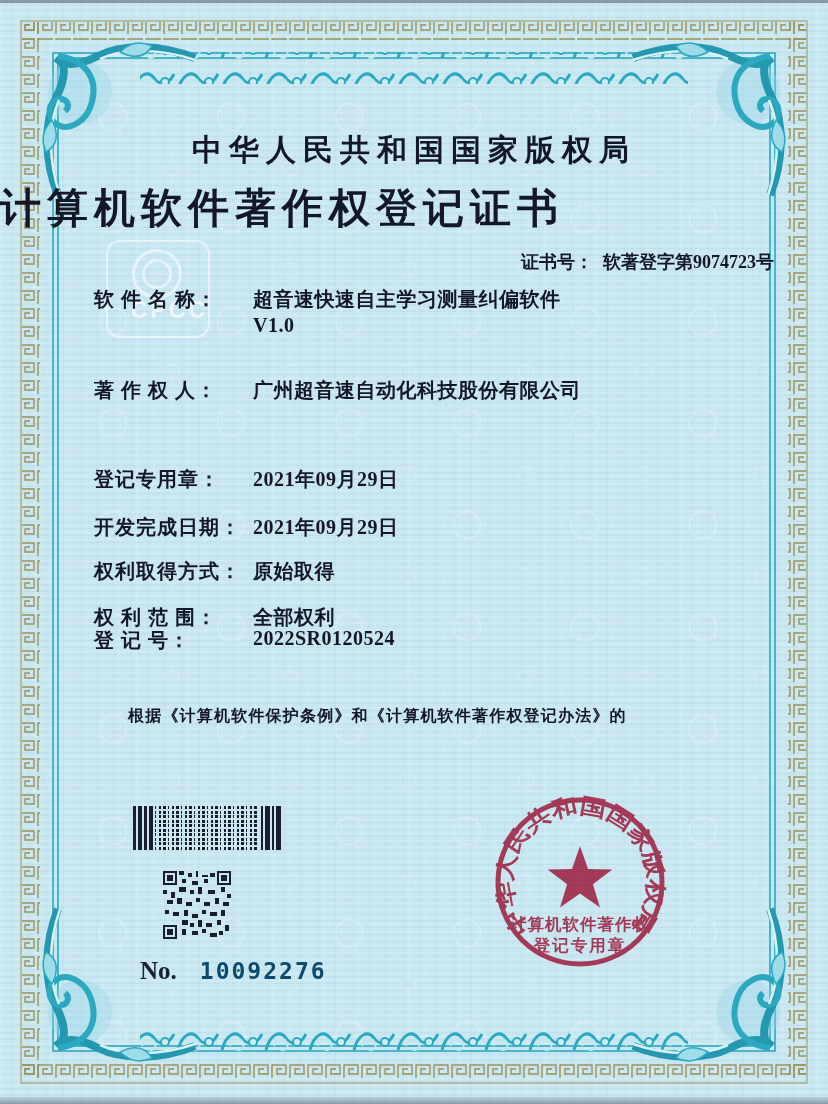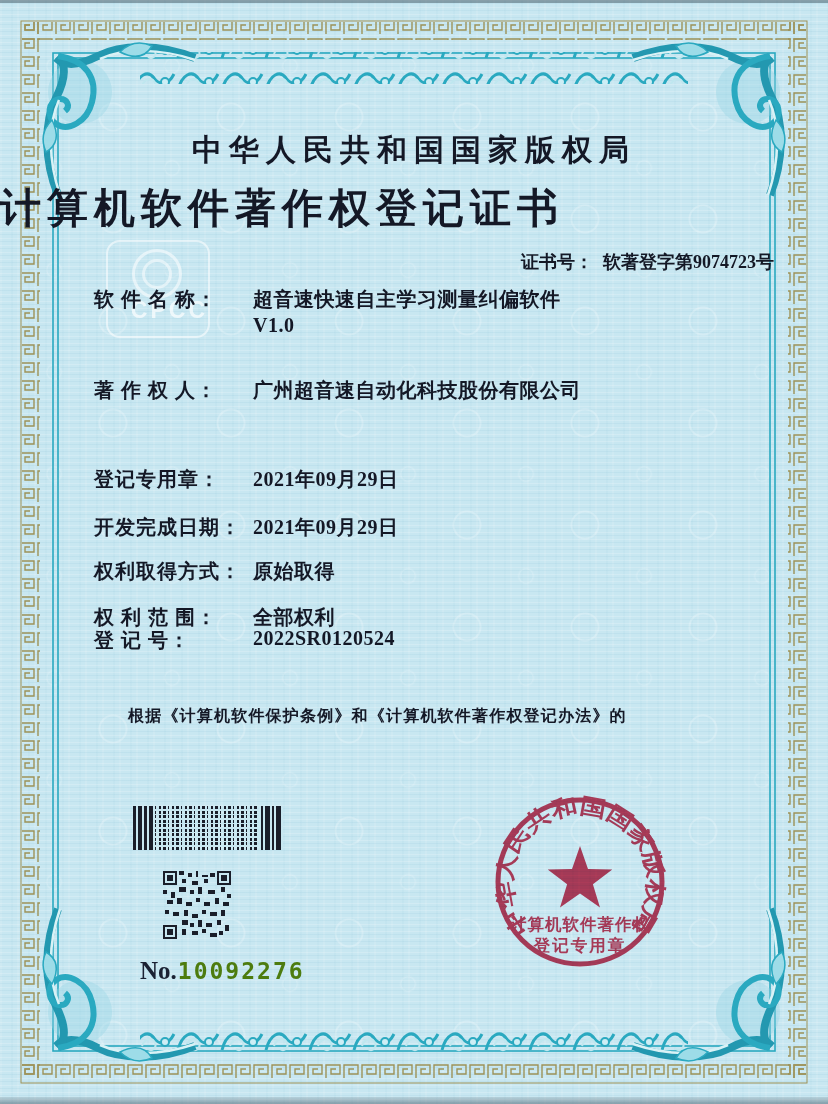--- a/index.html
+++ b/index.html
@@ -49,23 +49,23 @@
       repeating-linear-gradient(90deg, #1a1e2a 0 2px, rgba(0,0,0,0) 2px 4px, #1a1e2a 4px 7px, rgba(0,0,0,0) 7px 9px, #1a1e2a 9px 10px, rgba(0,0,0,0) 10px 13px);
   }
   .barcode::before,.barcode::after{content:"";position:absolute;top:0;bottom:0;}
   .barcode::before{left:0;width:22px;
     background:repeating-linear-gradient(90deg,#1a1e2a 0 3px,#c8e7f1 3px 5px,#1a1e2a 5px 9px,#c8e7f1 9px 11px);}
   .barcode::after{right:0;width:24px;
     background:repeating-linear-gradient(90deg,#c8e7f1 0 2px,#1a1e2a 2px 4px,#c8e7f1 4px 6px,#1a1e2a 6px 11px);}
 
   .qr{left:163px;top:871px;width:68px;height:68px;}
 
-  .serial{left:140px;top:957px;display:flex;align-items:baseline;gap:1px;white-space:nowrap;}
+  .serial{left:140px;top:957px;display:flex;align-items:baseline;gap:23px;white-space:nowrap;}
   .serial .prefix{font-size:25px;font-weight:bold;color:#1a2133;}
-  .serial .num{font-family:"DejaVu Sans Mono","Liberation Mono",monospace;font-size:23px;font-weight:bold;color:#4d7c0f;letter-spacing:2px;}
+  .serial .num{font-family:"DejaVu Sans Mono","Liberation Mono",monospace;font-size:23px;font-weight:bold;color:#0c4a6e;letter-spacing:2px;}
 
   .issue-date{left:499px;top:962px;font-size:23px;font-weight:bold;letter-spacing:1px;white-space:nowrap;}
 
   .stamp{left:492px;top:794px;width:176px;height:176px;z-index:3;mix-blend-mode:multiply;opacity:.92;}
 
   .cpcc-wm{left:106px;top:240px;width:100px;height:94px;border:2px solid rgba(255,255,255,.55);border-radius:14px;z-index:1;}
   .cpcc-wm .c1{position:absolute;left:24px;top:7px;width:44px;height:44px;border:3px solid rgba(255,255,255,.55);border-radius:50%;}
   .cpcc-wm .c2{position:absolute;left:34px;top:17px;width:24px;height:24px;border:3px solid rgba(255,255,255,.5);border-radius:50%;}
   .cpcc-wm .t{position:absolute;left:0;right:0;bottom:12px;text-align:right;
     font-family:"Liberation Sans","DejaVu Sans",sans-serif;font-size:23px;font-weight:bold;

